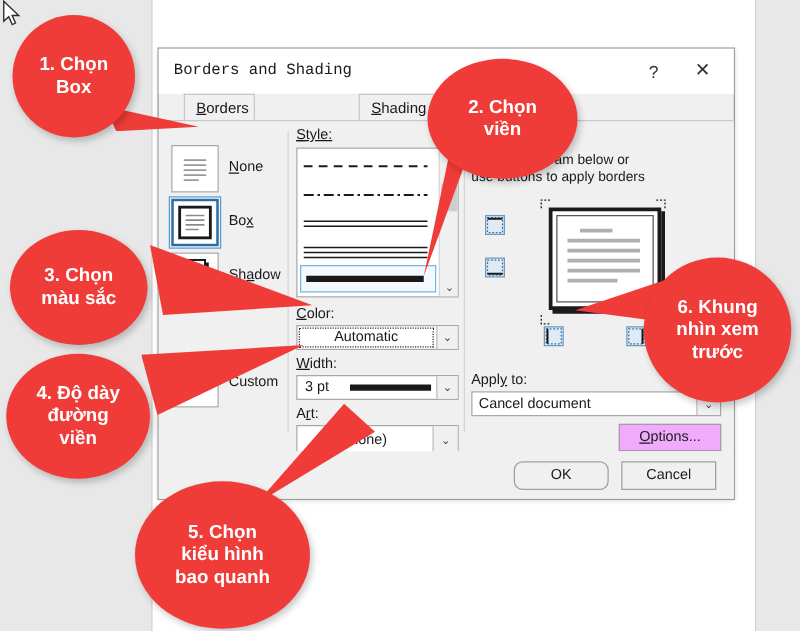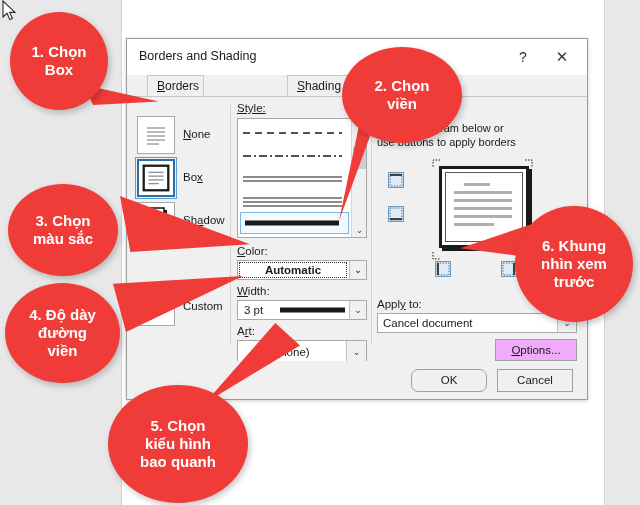--- a/index.html
+++ b/index.html
@@ -18,21 +18,21 @@
   
   #cursor{position:absolute;left:2px;top:0px;width:16px;height:22px;}
 
   
   #dialog{
     position:absolute;left:126px;top:38px;width:460px;height:360px;
     background:#f0f0f0;border:1px solid #9b9b9b;
     box-shadow:0 1px 4px rgba(0,0,0,.18);
   }
   #titlebar{position:absolute;left:0;top:0;width:100%;height:36px;background:#ffffff;}
-  #dlg-title{position:absolute;left:12px;top:10px;font-size:12.5px;color:#1a1a1a;}
+  #dlg-title{position:absolute;left:12px;top:10px;font-size:12.5px;color:#1a1a1a;font-family:Liberation Mono, monospace;}
   #help-btn{position:absolute;right:52px;top:7px;width:24px;height:22px;font-size:14px;color:#333;
             text-align:center;line-height:22px;cursor:default;}
   #close-btn{position:absolute;right:10px;top:7px;width:30px;height:22px;text-align:center;
              line-height:22px;font-size:15px;color:#333;cursor:default;}
 
   
   #tabstrip{position:absolute;left:12px;top:36px;width:100%;height:22px;}
   .tab{position:absolute;top:0;height:21px;line-height:21px;padding:0 9px;font-size:12px;
        color:#1a1a1a;background:#f0f0f0;border:1px solid #c8c8c8;border-bottom:none;
        box-sizing:border-box;}
@@ -280,21 +280,21 @@
         <div id="style-scroll">
           <div class="sc-arrow" id="sc-up">⌃</div>
           <div id="sc-thumb"></div>
           <div class="sc-arrow" id="sc-down">⌄</div>
         </div>
       </div>
 
       <div class="col-label" style="left:0;top:143px;">
         <u>C</u><span>olor:</span>
       </div>
-      <div class="combo" style="top:158px;font-weight:bold;">
+      <div class="combo" style="top:158px;">
         <div class="val dotted">Automatic</div>
         <div class="arrow">⌄</div>
       </div>
 
       <div class="col-label" style="left:0;top:183px;">
         <u>W</u><span>idth:</span>
       </div>
       <div class="combo" style="top:198px;">
         <div style="position:absolute;left:6px;top:0;height:18px;line-height:18px;font-size:11.5px;color:#1a1a1a;">3 pt</div>
         <svg style="position:absolute;left:42px;top:5px;" width="65" height="8" viewBox="0 0 65 8">

